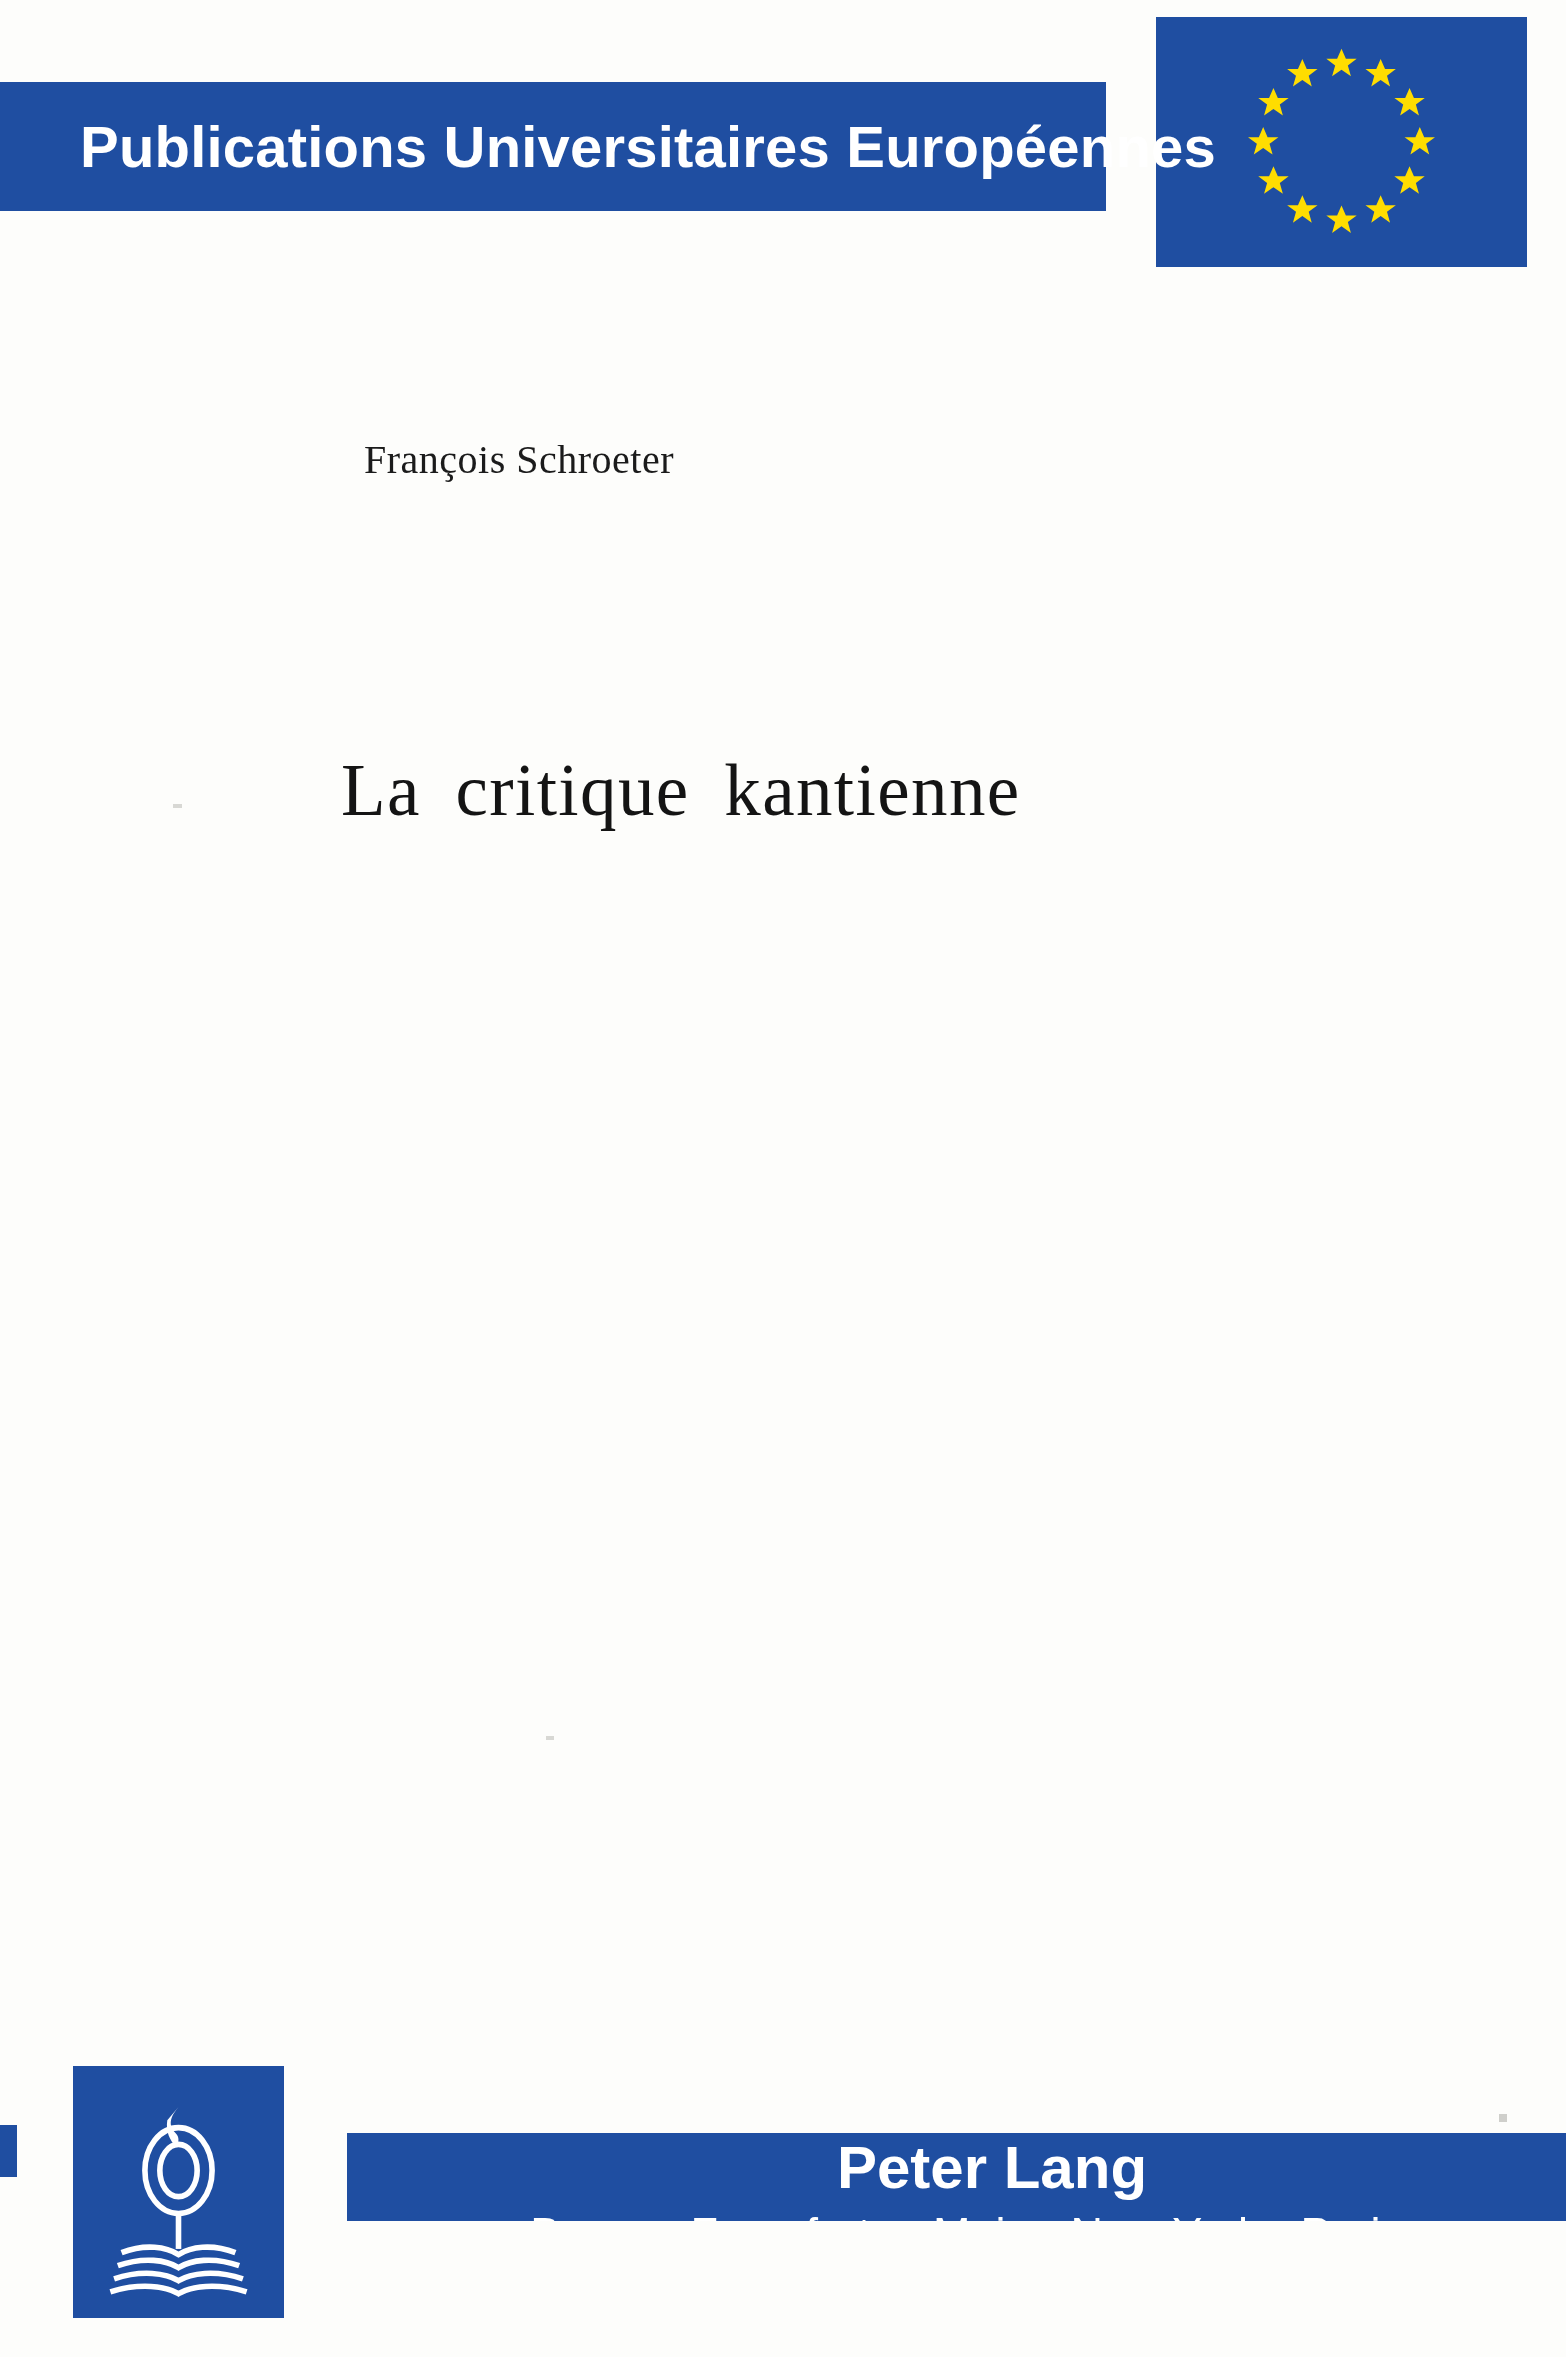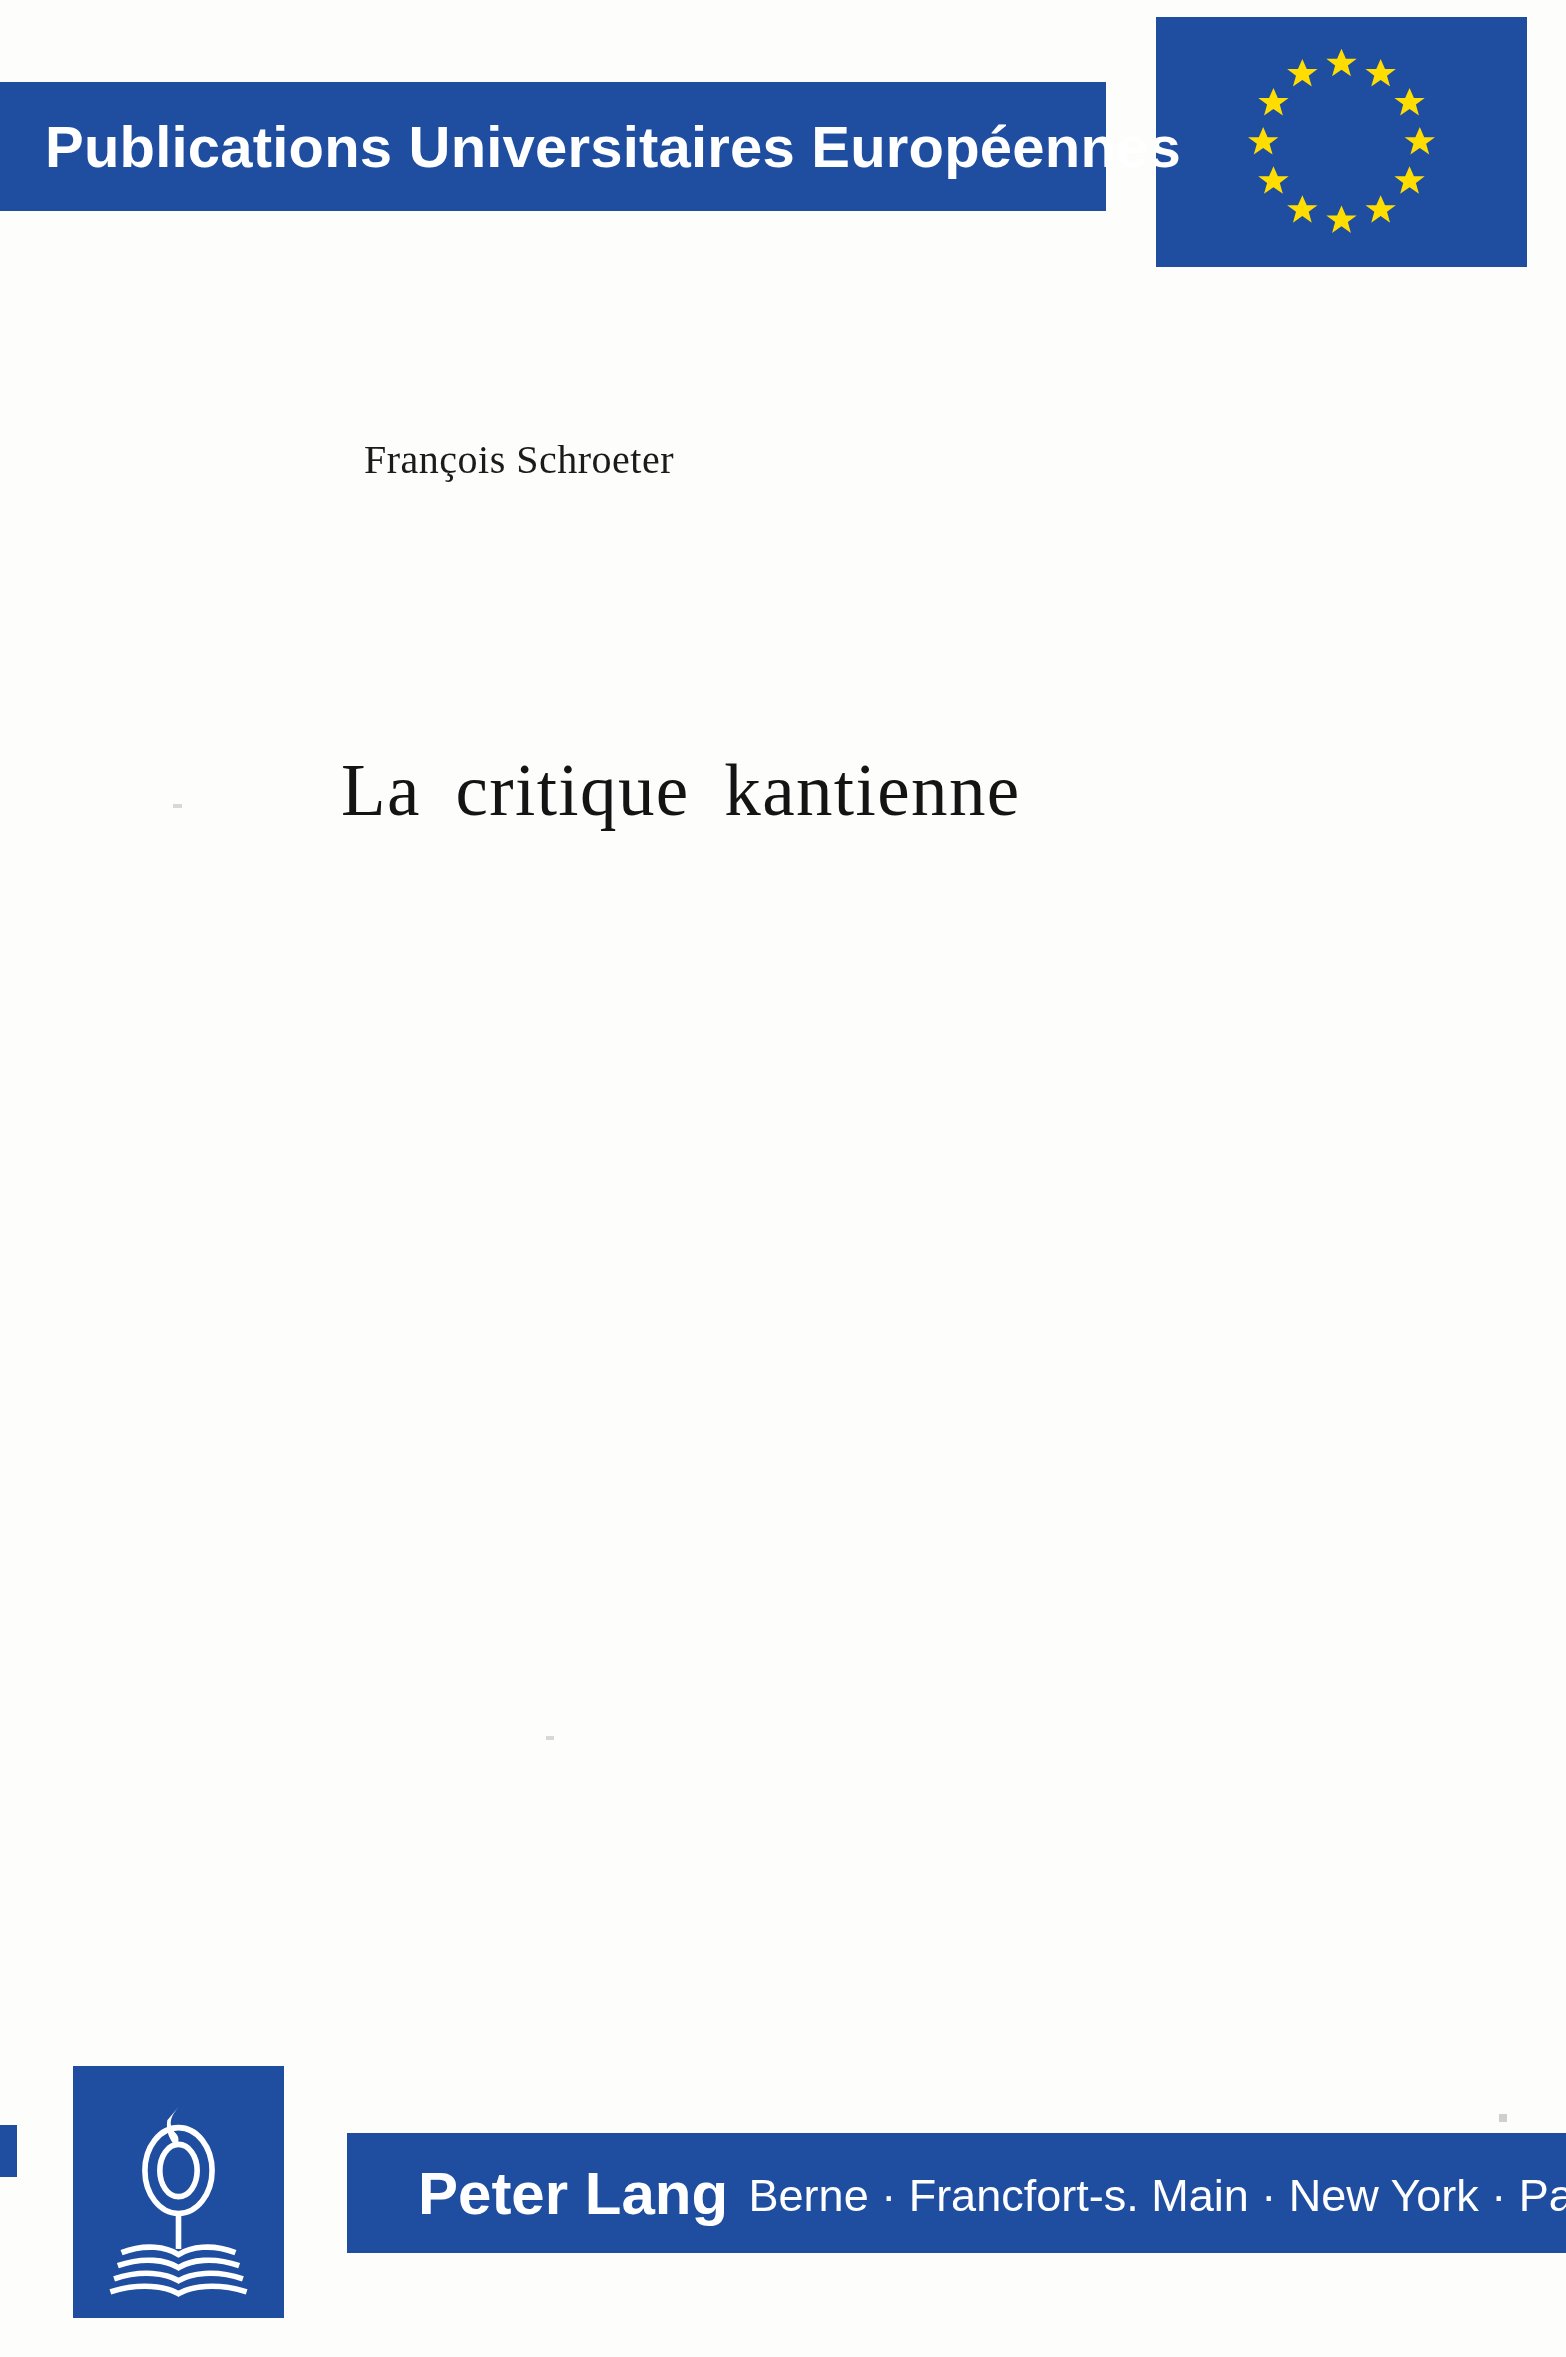--- a/index.html
+++ b/index.html
@@ -30,20 +30,21 @@
     align-items: center;
   }
   .series-banner-text {
     color: #ffffff;
     font-family: "Liberation Sans", sans-serif;
     font-size: 58px;
     font-weight: bold;
     letter-spacing: 0.2px;
     padding-left: 45px;
     white-space: nowrap;
+    margin-left: 35px;
   }
 
   
   .eu-flag {
     position: absolute;
     left: 1156px;
     top: 17px;
     width: 371px;
     height: 250px;
     background: #1f4ea1;
@@ -87,25 +88,26 @@
     letter-spacing: 0.6px;
     word-spacing: 5.6px;
   }
 
   
   .publisher-bar {
     position: absolute;
     left: 347px;
     top: 2133px;
     width: 1219px;
-    height: 120px;
+    height: 88px;
     background: #1f4ea1;
     display: flex;
     align-items: center;
     overflow: hidden;
+    flex-direction: column;
   }
   .publisher-name {
     color: #ffffff;
     font-family: "Liberation Sans", sans-serif;
     font-size: 60px;
     font-weight: bold;
     padding-left: 71px;
     white-space: nowrap;
   }
   .publisher-cities {

